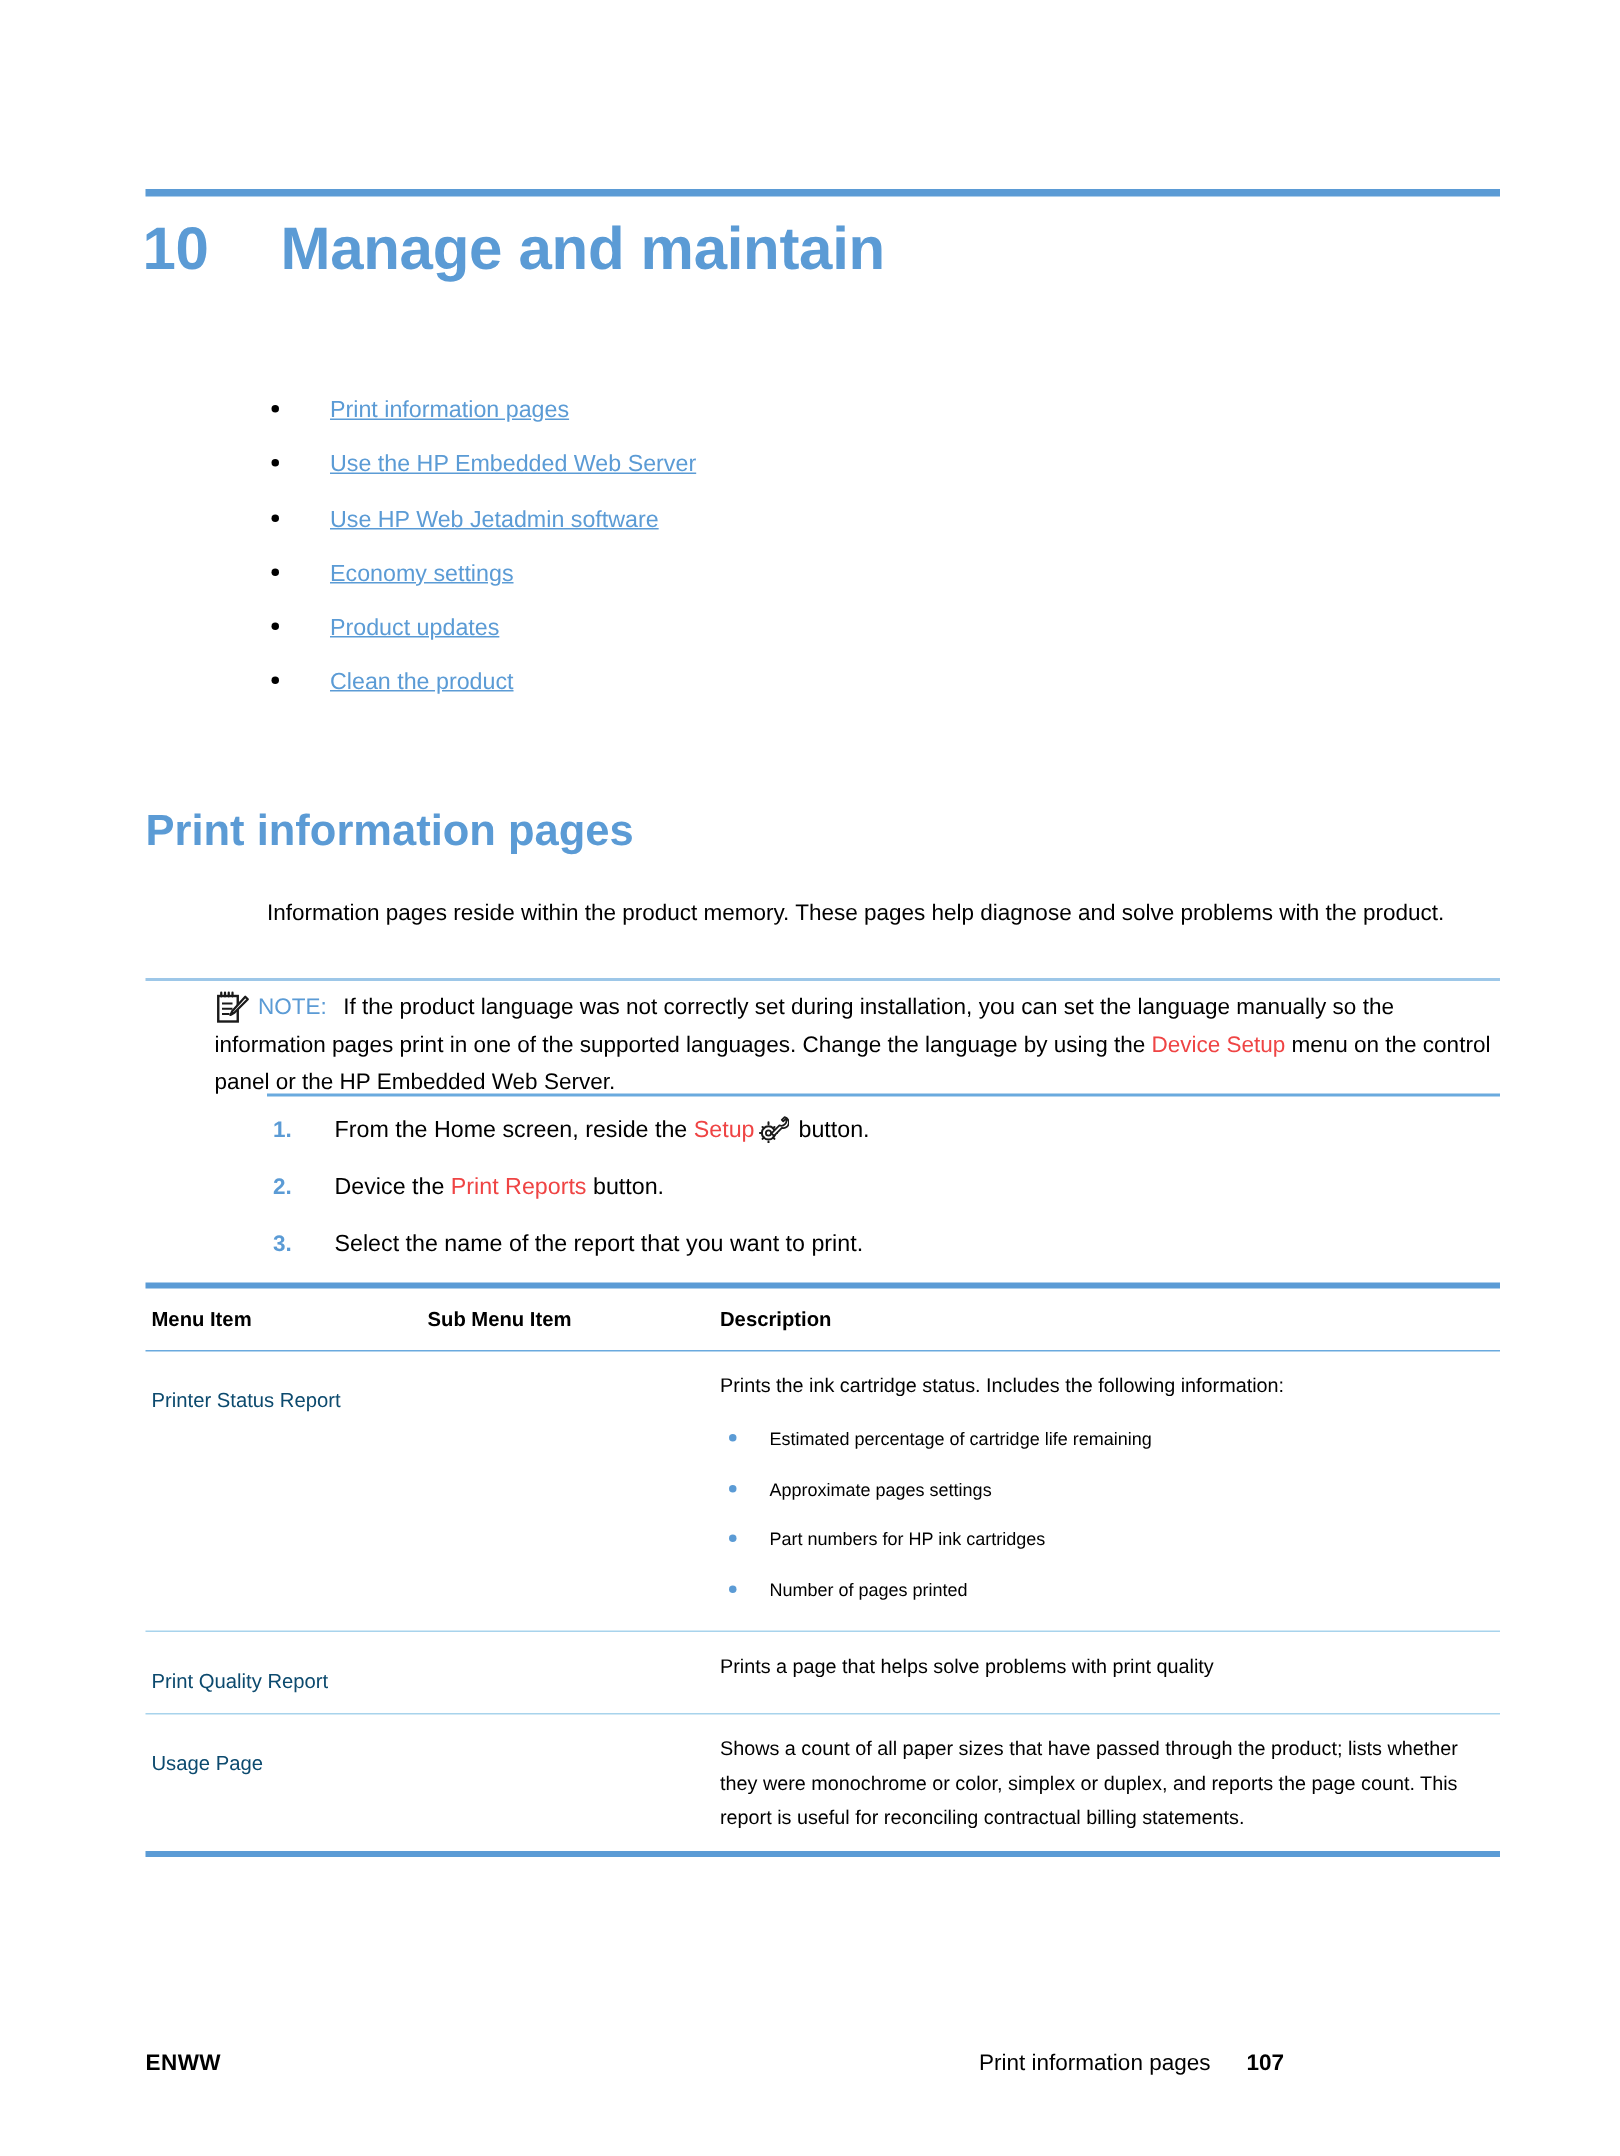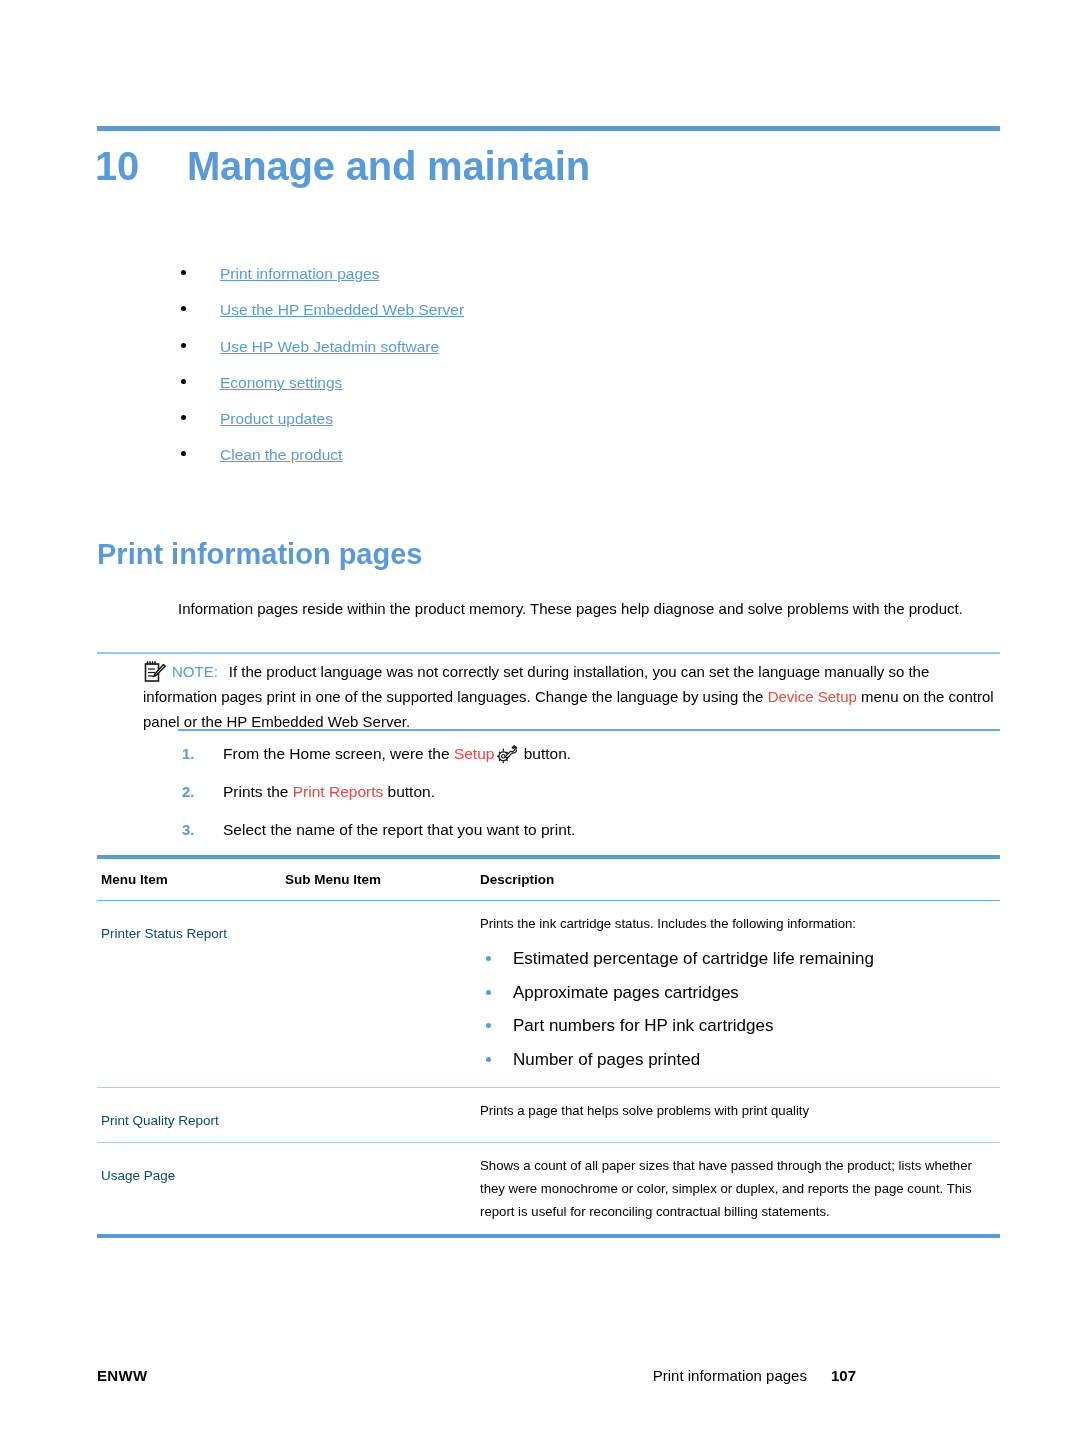--- a/index.html
+++ b/index.html
@@ -233,21 +233,21 @@
     line-height: 23px;
   }
   .sub-list {
     margin: 14px 0 6px 0;
     padding: 0;
     list-style: none;
   }
   .sub-list li {
     position: relative;
     padding-left: 33px;
-    font-size: 17px;
+    font-size: 12px;
     line-height: 20px;
     margin-bottom: 13.5px;
   }
   .sub-list li:last-child { margin-bottom: 4px; }
   .sub-list li .sdot {
     position: absolute;
     left: 6px;
     top: 7px;
     width: 5px;
     height: 5px;
@@ -332,32 +332,32 @@
         <path d="M20.5 4.5 L22.2 6.2 L13.2 15.2 L10.6 16.6 L11.9 14 Z" fill="#ffffff" stroke="#1a1a1a" stroke-width="1.5" stroke-linejoin="round"></path>
       </svg>
     </span>
     <span class="note-label">NOTE:</span><span class="note-label-gap"></span><span>If the product language was not correctly set during installation, you can set the language manually so the information pages print in one of the supported languages. Change the language by using the </span><span class="inline-ui">Device Setup</span><span> menu on the control panel or the HP Embedded Web Server.</span>
   </div>
   <div class="note-rule-bottom"></div>
 
   <div class="steps">
     <div class="step">
       <span class="step-num">1.</span>
-      <span>From the Home screen, were the </span><span class="inline-ui">Setup</span><span class="setup-icon">
+      <span>From the Home screen, reside the </span><span class="inline-ui">Setup</span><span class="setup-icon">
         <svg viewBox="0 0 24 24" width="21" height="19">
           <circle cx="8" cy="15.5" r="5.6" fill="none" stroke="#1a1a1a" stroke-width="1.7"></circle>
           <circle cx="8" cy="15.5" r="2.2" fill="none" stroke="#1a1a1a" stroke-width="1.5"></circle>
           <path d="M8 8.3 L8 6.6 M8 24.4 L8 22.7 M0.8 15.5 L2.5 15.5 M13.5 15.5 L15.2 15.5 M3 10.5 L4.2 11.7 M11.8 19.3 L13 20.5 M13 10.5 L11.8 11.7 M4.2 19.3 L3 20.5" stroke="#1a1a1a" stroke-width="1.7" stroke-linecap="round"></path>
           <path d="M21.6 2.2 L19.2 4.6 L20.4 5.8 L22.8 3.4 A4.4 4.4 0 0 1 17.2 9.2 L10.5 15.9 L12.6 18 L19.3 11.3 A4.4 4.4 0 0 0 21.6 2.2 Z" fill="#ffffff" stroke="#1a1a1a" stroke-width="1.5" stroke-linejoin="round"></path>
         </svg>
       </span><span> button.</span>
     </div>
     <div class="step">
       <span class="step-num">2.</span>
-      <span>Prints the </span><span class="inline-ui">Print Reports</span><span> button.</span>
+      <span>Device the </span><span class="inline-ui">Print Reports</span><span> button.</span>
     </div>
     <div class="step">
       <span class="step-num">3.</span>
       <span>Select the name of the report that you want to print.</span>
     </div>
   </div>
 
   <div class="tbl">
     <div class="tbl-top-rule"></div>
 
@@ -367,21 +367,21 @@
       <div class="cell-desc th">Description</div>
     </div>
 
     <div class="row">
       <div class="cell-menu cell-link">Printer Status Report</div>
       <div class="cell-sub cell-text"></div>
       <div class="cell-desc">
         <div class="cell-text">Prints the ink cartridge status. Includes the following information:</div>
         <ul class="sub-list">
           <li><span class="sdot"></span><span>Estimated percentage of cartridge life remaining</span></li>
-          <li><span class="sdot"></span><span>Approximate pages cartridges</span></li>
+          <li><span class="sdot"></span><span>Approximate pages settings</span></li>
           <li><span class="sdot"></span><span>Part numbers for HP ink cartridges</span></li>
           <li><span class="sdot"></span><span>Number of pages printed</span></li>
         </ul>
       </div>
     </div>
 
     <div class="row">
       <div class="cell-menu cell-link">Print Quality Report</div>
       <div class="cell-sub cell-text"></div>
       <div class="cell-desc cell-text">Prints a page that helps solve problems with print quality</div>

